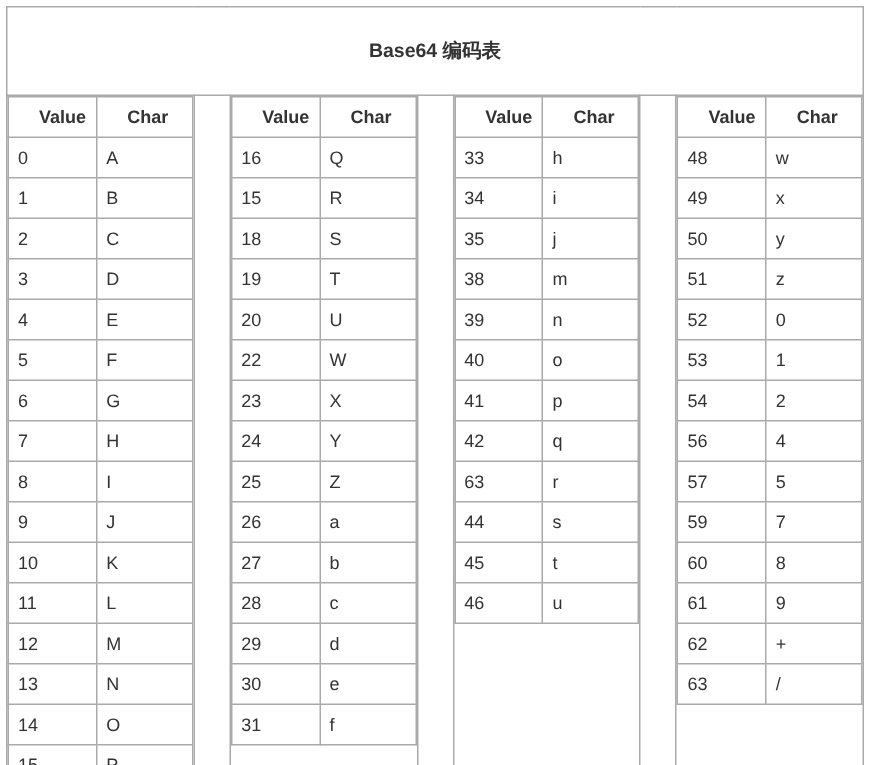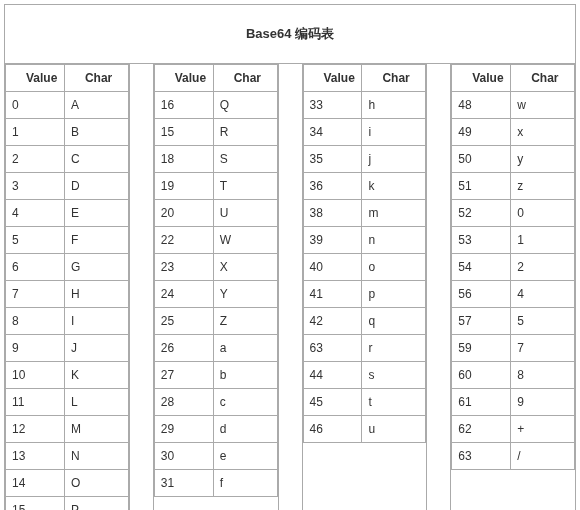--- a/index.html
+++ b/index.html
@@ -240,24 +240,20 @@
                 </tr>
                 <tr>
                   <td>34</td>
                   <td>i</td>
                 </tr>
                 <tr>
                   <td>35</td>
                   <td>j</td>
                 </tr>
                 <tr>
-                  <td>36</td>
-                  <td>k</td>
-                </tr>
-                <tr>
                   <td>38</td>
                   <td>m</td>
                 </tr>
                 <tr>
                   <td>39</td>
                   <td>n</td>
                 </tr>
                 <tr>
                   <td>40</td>
                   <td>o</td>

